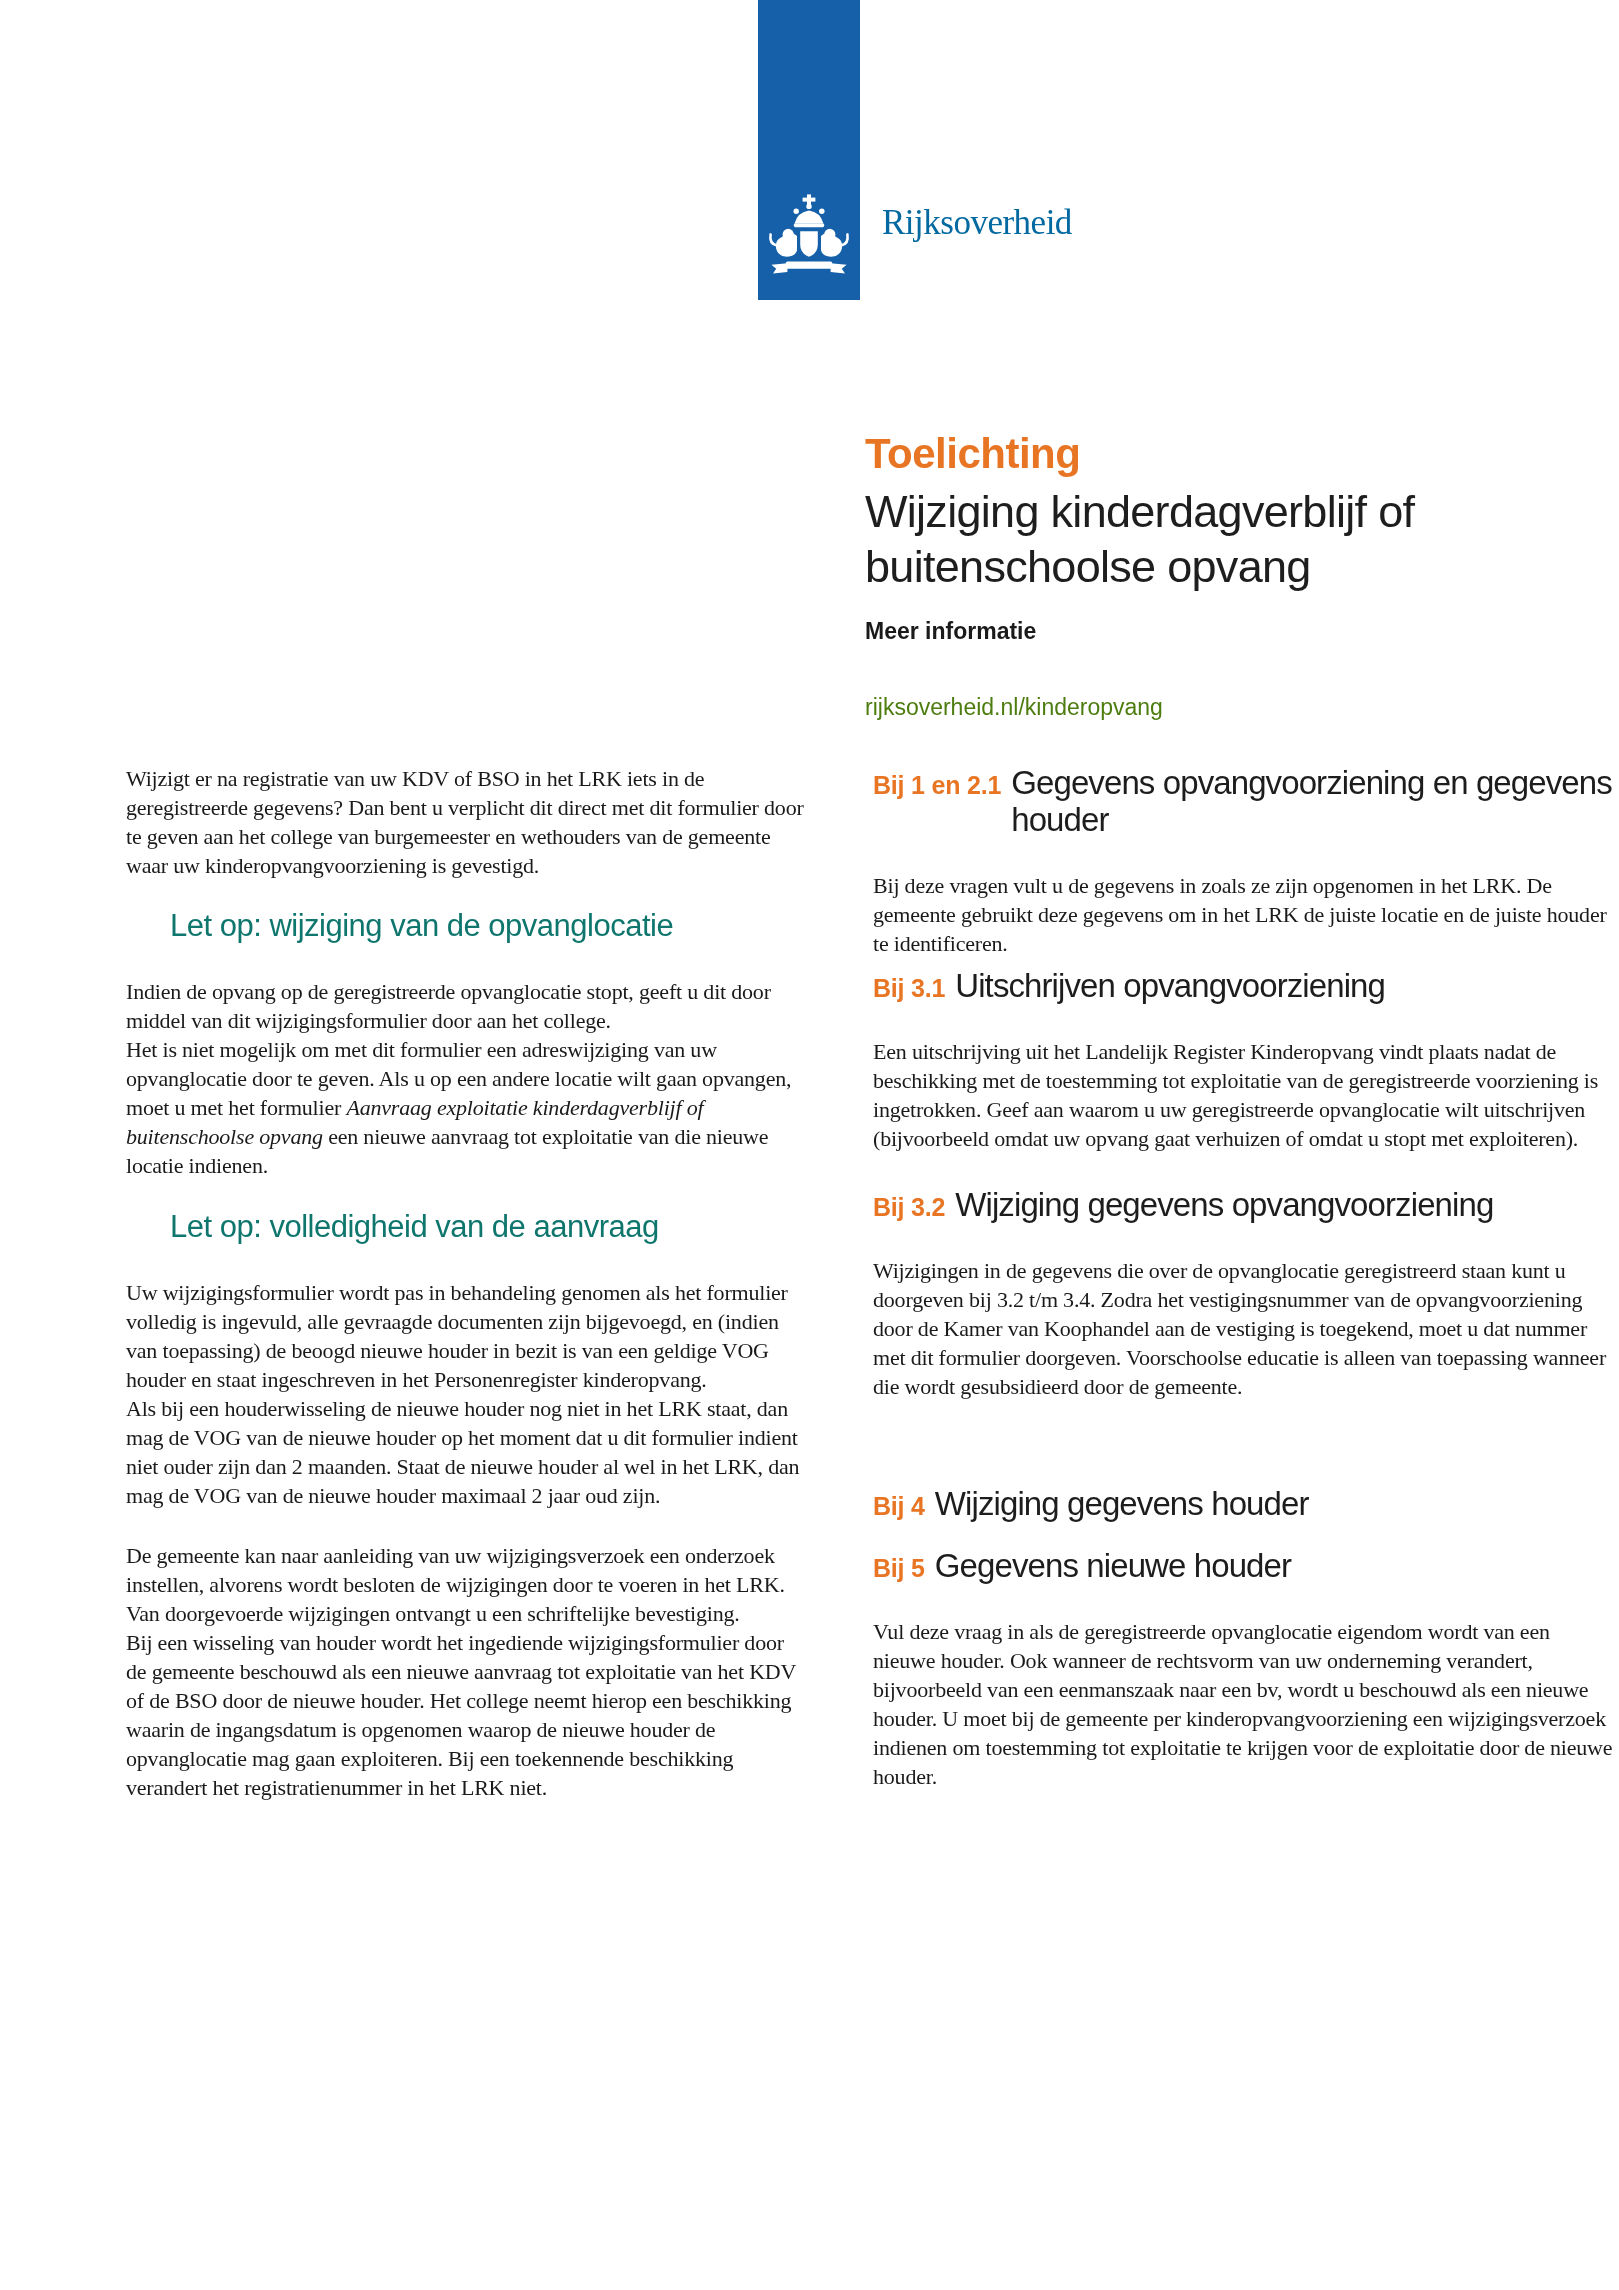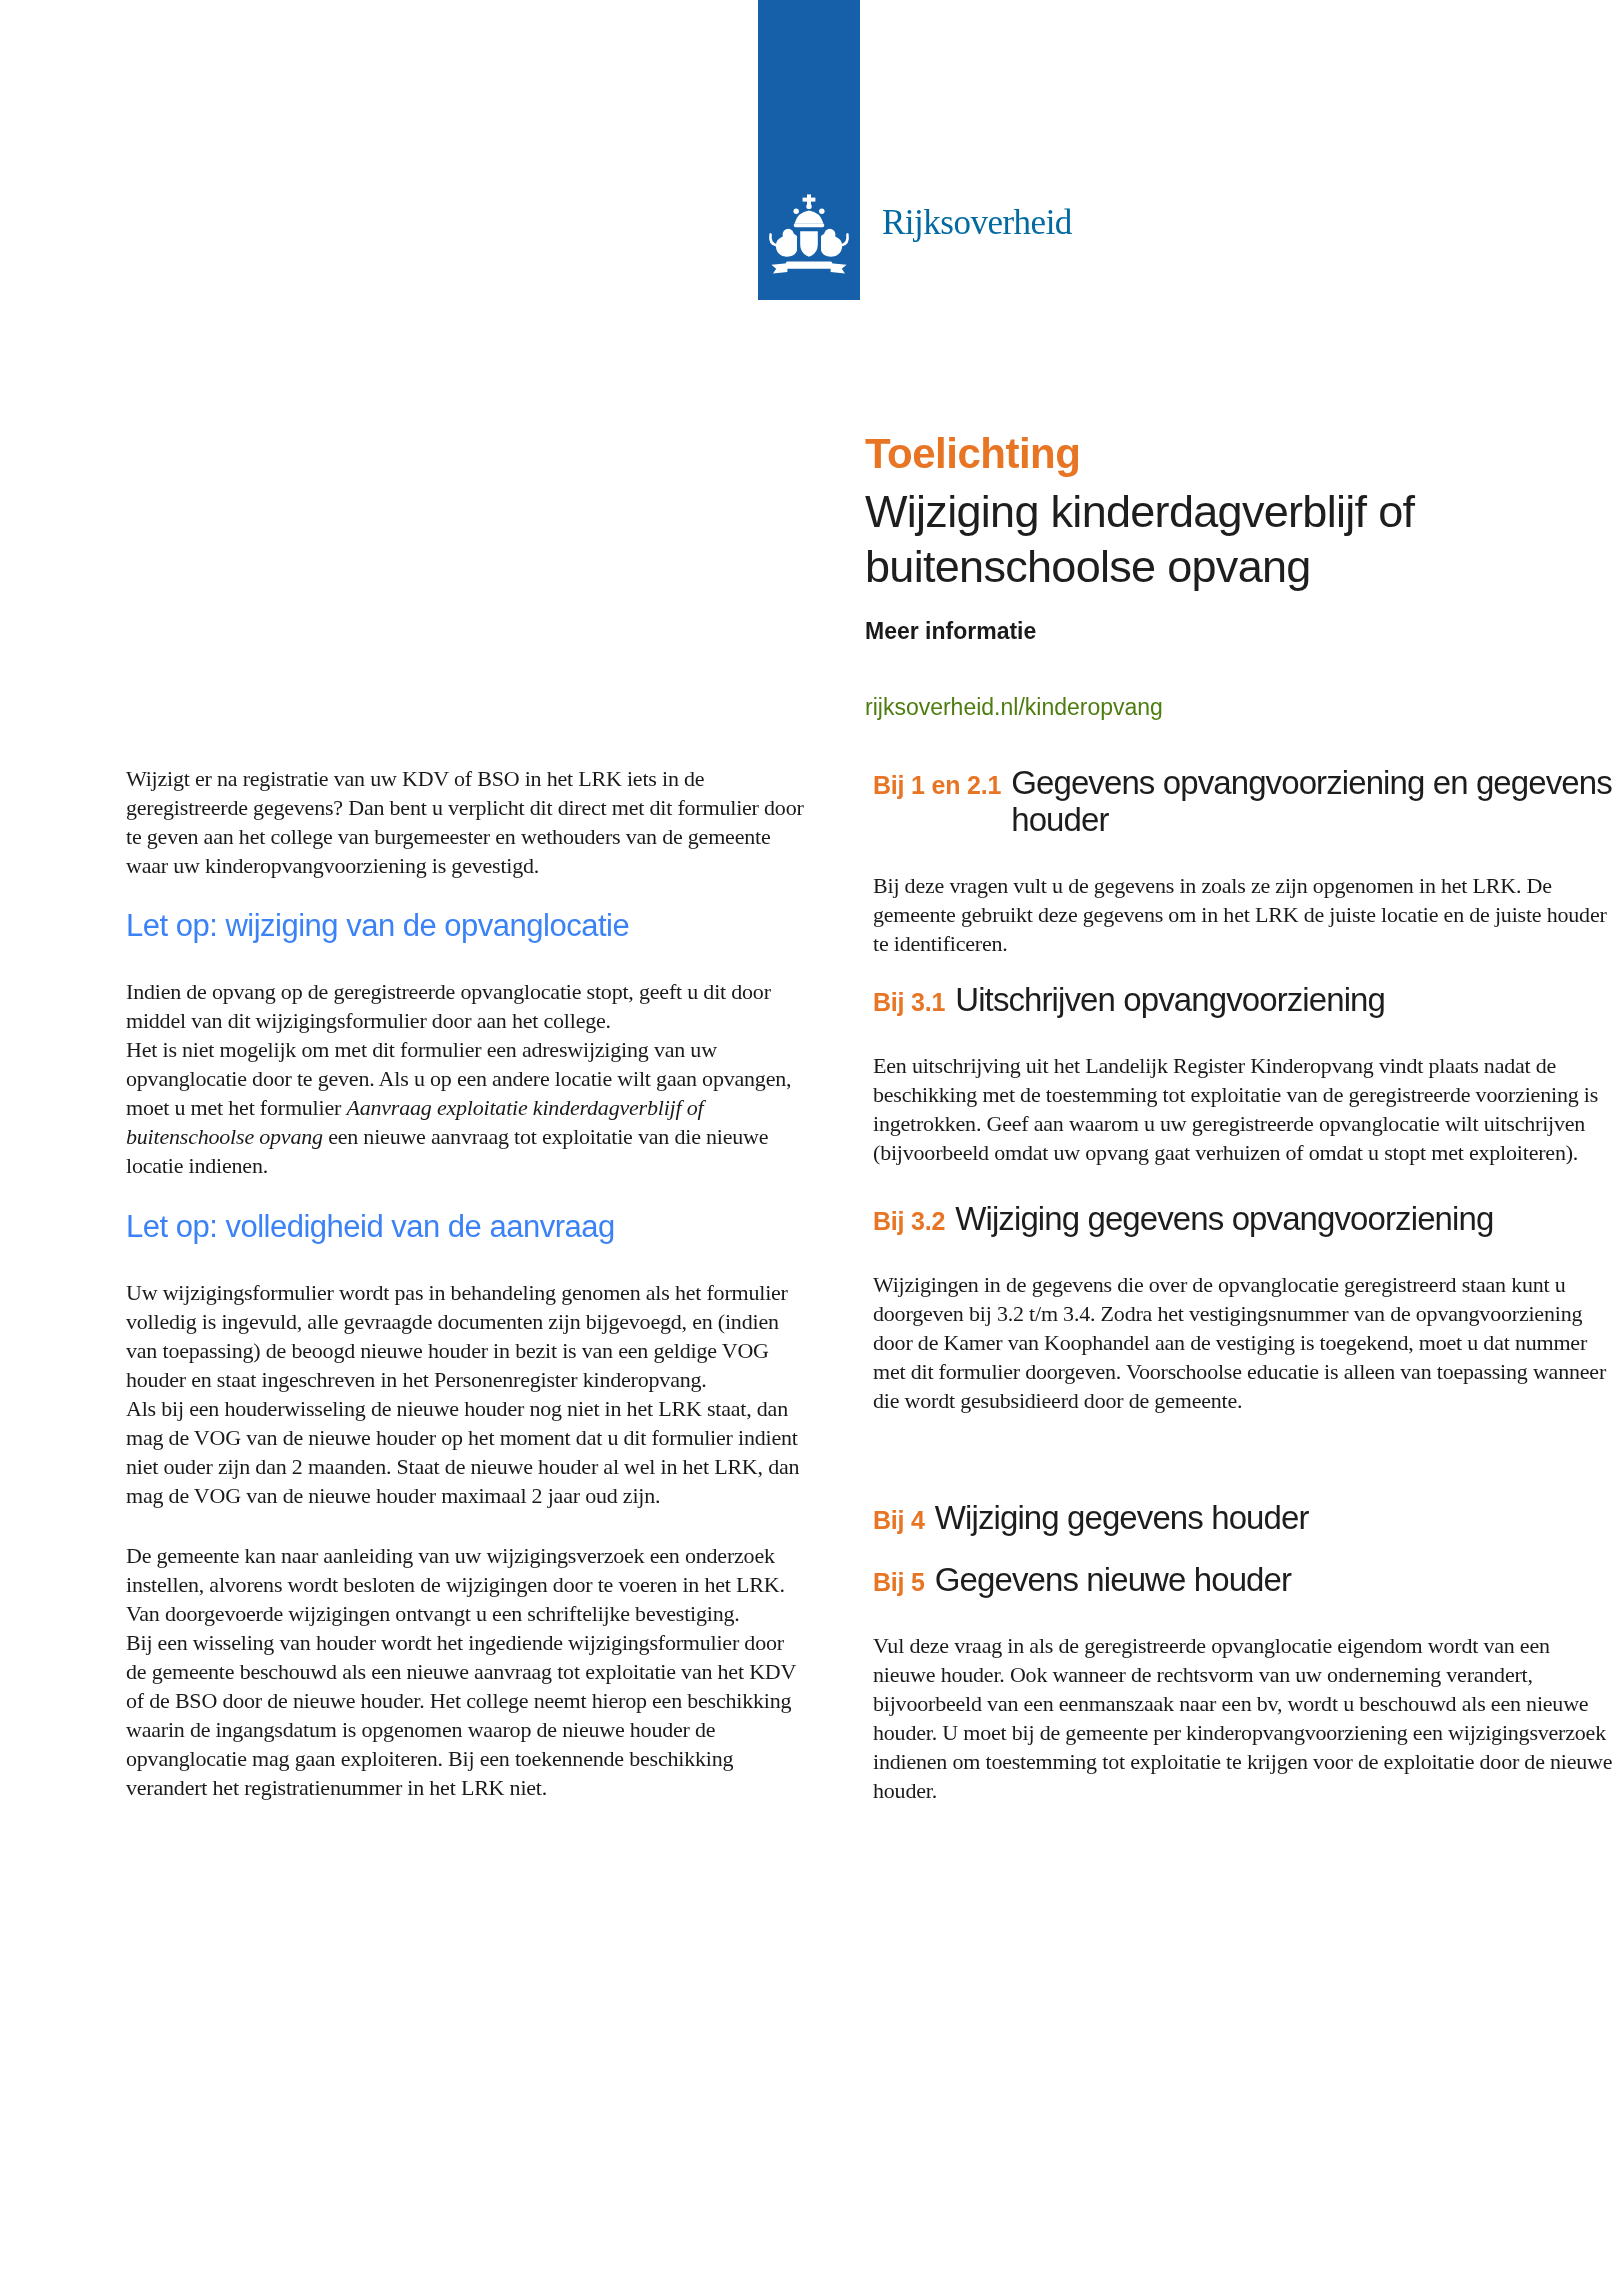--- a/index.html
+++ b/index.html
@@ -23,26 +23,26 @@
   
   .col{
     position:absolute;top:764px;
     font-family:"Liberation Serif",serif;font-size:22px;line-height:29px;
     color:#1a1a1a;letter-spacing:-0.2px;
   }
   .col-left{left:126px;width:678px;}
   .col-right{left:873px;width:740px;}
   .subhead{
     font-family:"Liberation Sans",sans-serif;font-size:31px;line-height:37px;
-    font-weight:normal;color:#3b82f6;letter-spacing:-0.5px;
+    font-weight:normal;color:#0f766e;letter-spacing:-0.5px;margin-left:44px;
   }
   .sec-head{display:flex;align-items:baseline;font-family:"Liberation Sans",sans-serif;}
   .sec-label{flex:0 0 auto;font-size:25px;font-weight:bold;color:var(--accent,#e87524);margin-right:10px;white-space:nowrap;}
   .sec-title{flex:1 1 auto;font-size:33px;line-height:37px;font-weight:normal;color:#1d1d1d;letter-spacing:-0.9px;}
-  .mt25{margin-top:23px}.mt27{margin-top:25px}.mt30{margin-top:27.4px}.mt34{margin-top:31px}
+  .mt25{margin-top:9px}.mt27{margin-top:25px}.mt30{margin-top:27.4px}.mt34{margin-top:31px}
   .mt36{margin-top:33px}.mt38{margin-top:35px}.mt92{margin-top:84px}
   .em{font-style:italic;}
 </style>
 </head>
 <body>
 
 <div class="page">
 
   <div class="band">
     <svg class="crest" width="88" height="84" viewBox="0 0 110 104" aria-hidden="true">

